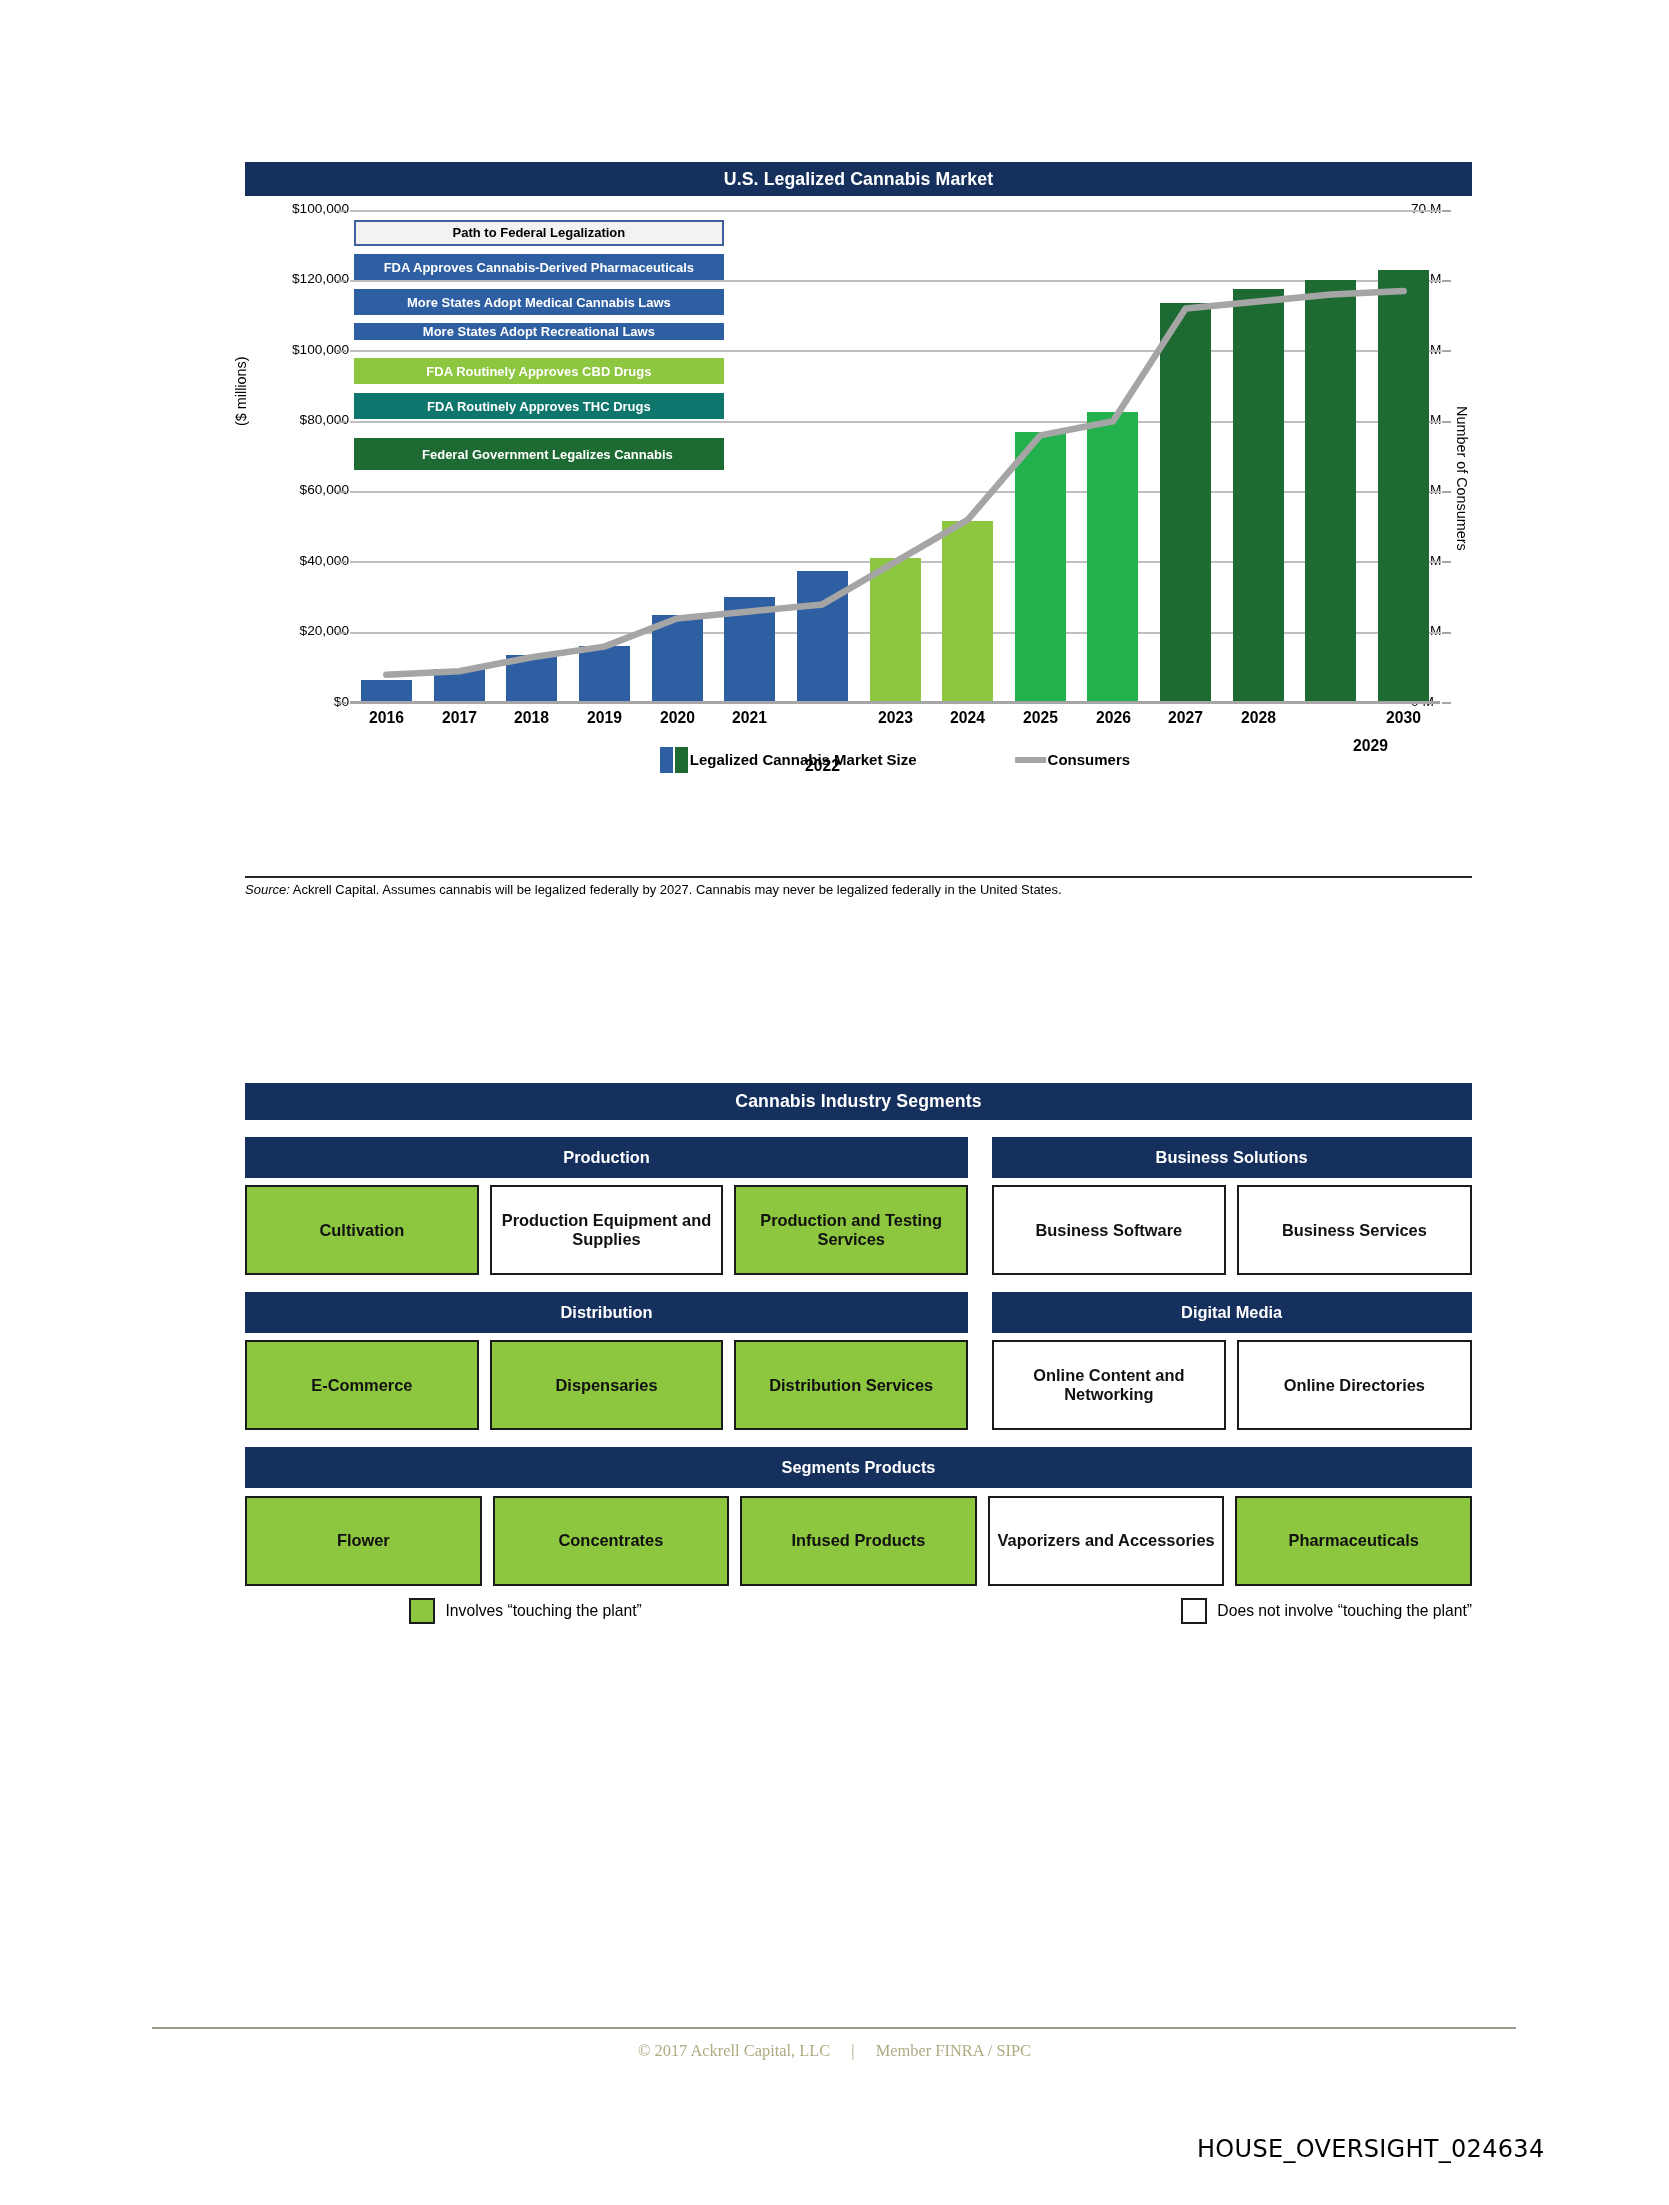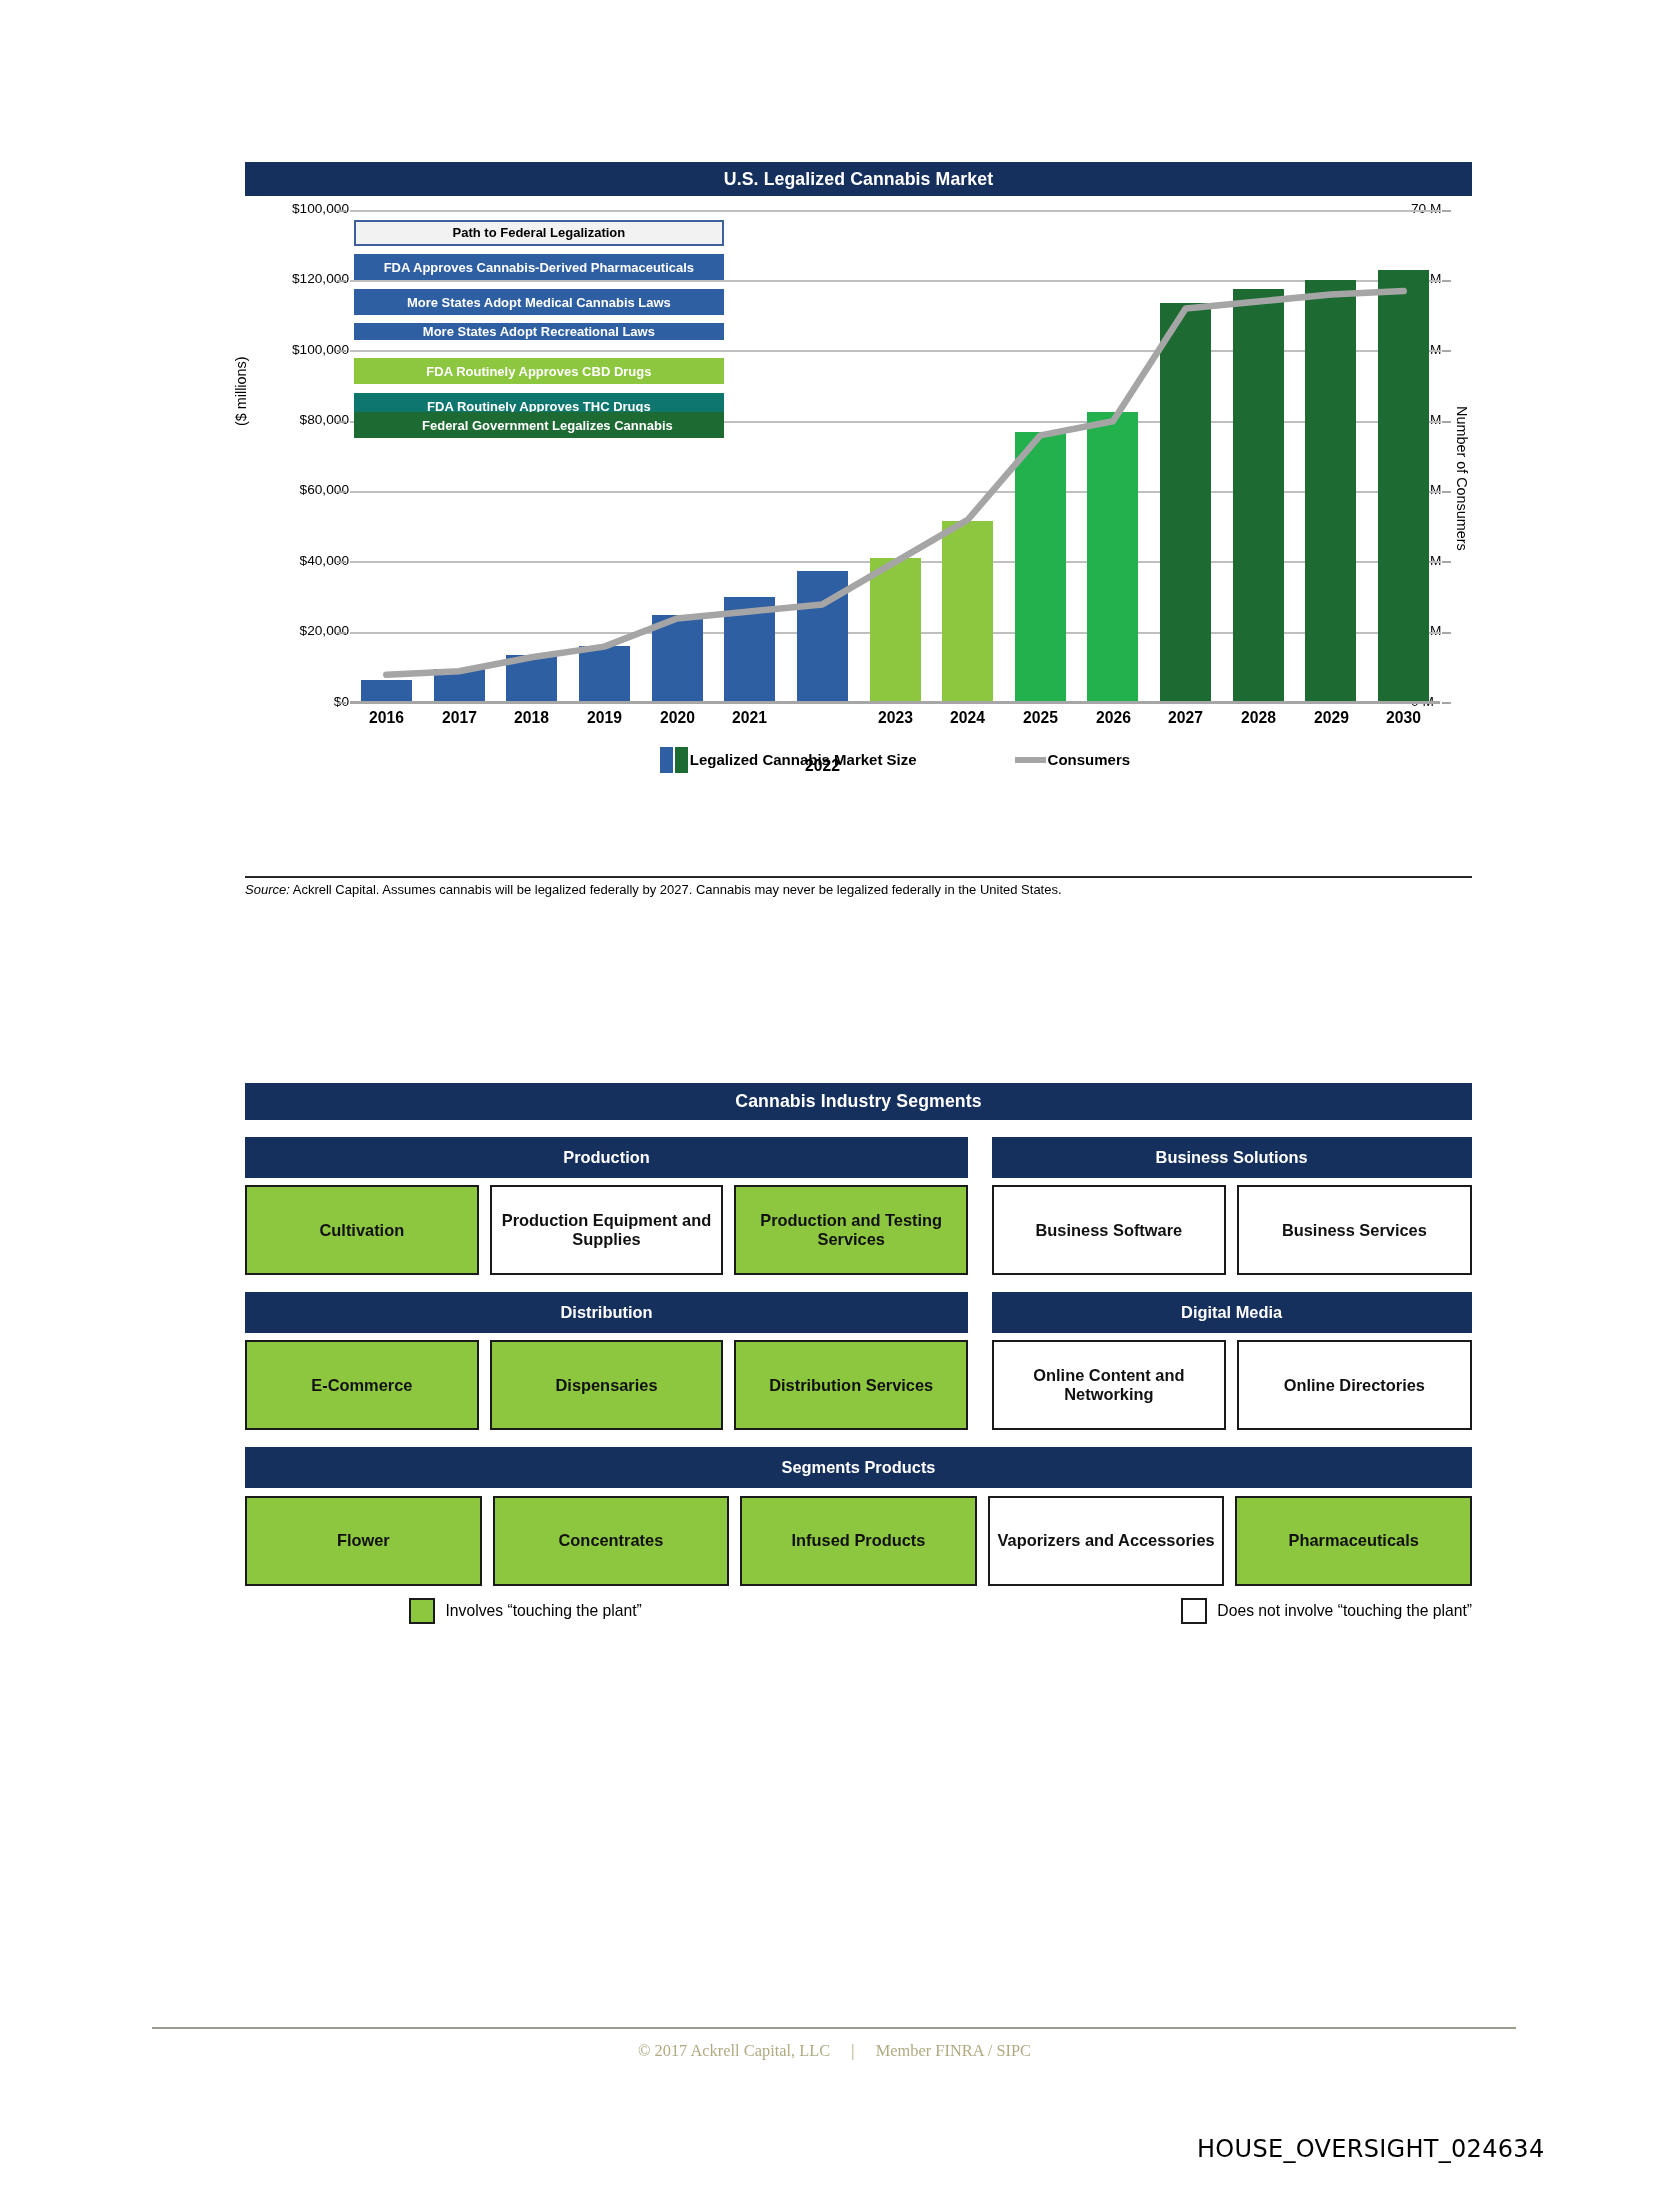--- a/index.html
+++ b/index.html
@@ -241,42 +241,42 @@
           </div>
           <div class="milestone" style="top: 113px; height: 17px; background: rgb(46, 95, 163); color: rgb(255, 255, 255);">
             <span>More States Adopt Recreational Laws</span>
           </div>
           <div class="milestone" style="top: 148px; height: 26px; background: rgb(141, 198, 63); color: rgb(255, 255, 255);">
             <span>FDA Routinely Approves CBD Drugs</span>
           </div>
           <div class="milestone" style="top: 183px; height: 26px; background: #0f766e; color: rgb(255, 255, 255);">
             <span>FDA Routinely Approves THC Drugs</span>
           </div>
-          <div class="milestone" style="top: 202px; height: 26px; background: rgb(29, 107, 50); color: rgb(255, 255, 255); padding-left: 17px;">
+          <div class="milestone" style="top: 228px; height: 32px; background: rgb(29, 107, 50); color: rgb(255, 255, 255); padding-left: 17px;">
             <span>Federal Government Legalizes Cannabis</span>
           </div>
         </div>
       <div id="axis-baseline"></div>
     </div>
 
     <div id="xaxis">
         <div class="xtick" style="left: 0px; width: 73px;">2016</div>
         <div class="xtick" style="left: 73px; width: 73px;">2017</div>
         <div class="xtick" style="left: 145px; width: 73px;">2018</div>
         <div class="xtick" style="left: 218px; width: 73px;">2019</div>
         <div class="xtick" style="left: 291px; width: 73px;">2020</div>
         <div class="xtick" style="left: 363px; width: 73px;">2021</div>
         <div class="xtick" style="left: 436px; width: 73px; margin-top: 48px;">2022</div>
         <div class="xtick" style="left: 509px; width: 73px;">2023</div>
         <div class="xtick" style="left: 581px; width: 73px;">2024</div>
         <div class="xtick" style="left: 654px; width: 73px;">2025</div>
         <div class="xtick" style="left: 727px; width: 73px;">2026</div>
         <div class="xtick" style="left: 799px; width: 73px;">2027</div>
         <div class="xtick" style="left: 872px; width: 73px;">2028</div>
-        <div class="xtick" style="left: 945px; width: 73px;">2029</div>
+        <div class="xtick" style="left: 984px; width: 73px; margin-top: 28px;">2029</div>
         <div class="xtick" style="left: 1017px; width: 73px;">2030</div>
       </div>
 
     <div id="chart-legend">
       <div class="legend-item">
         <span class="swatch-pair">
           <span class="sw" style="background:#2e5fa3"></span>
           <span class="sw" style="background:#1d6b32"></span>
         </span>
         <span>Legalized Cannabis Market Size</span>

